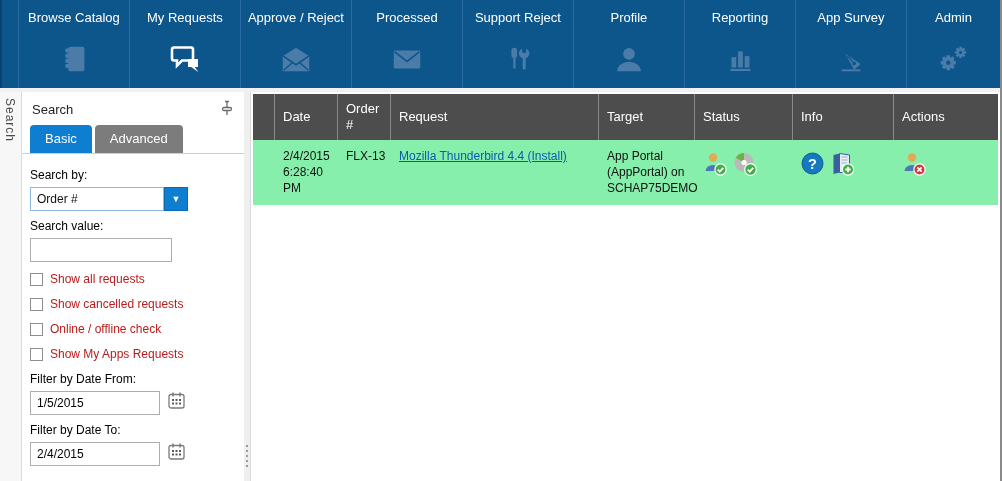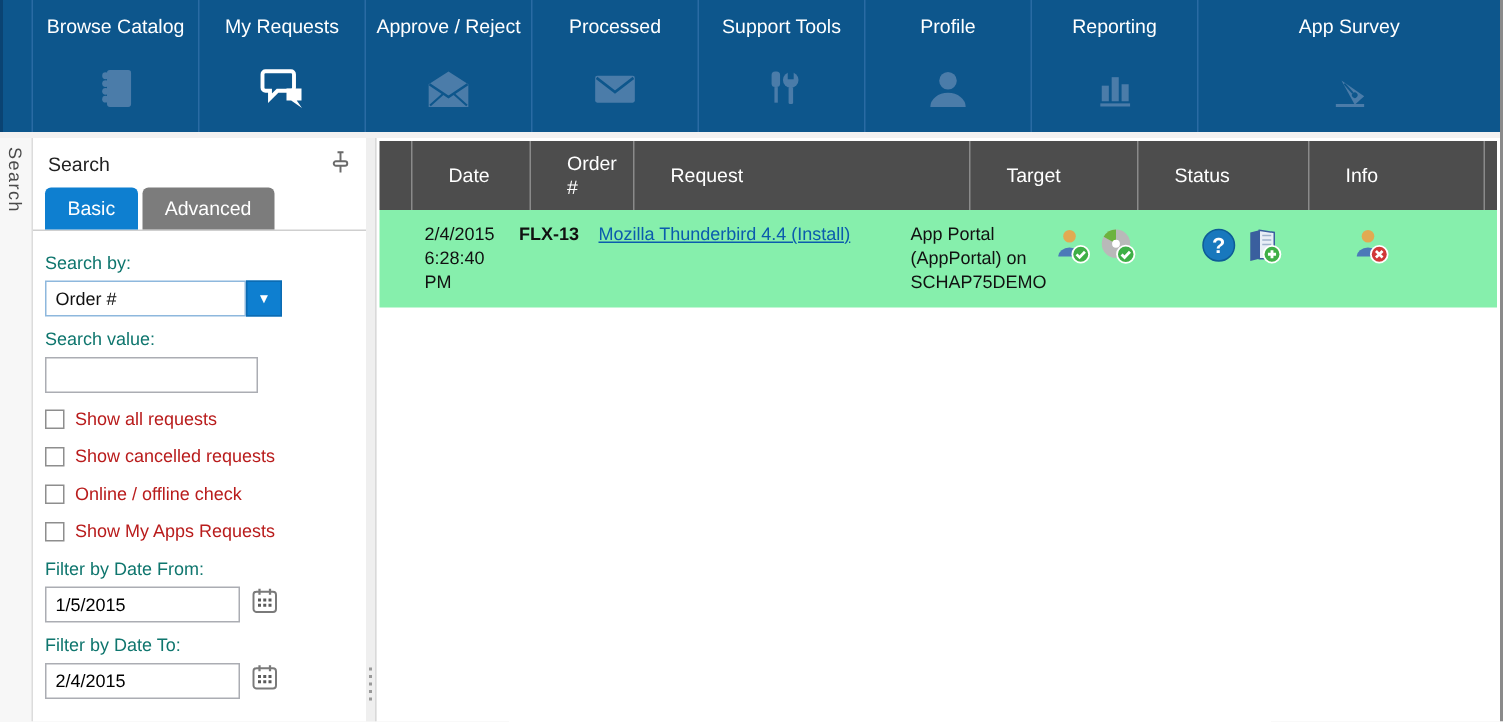--- a/index.html
+++ b/index.html
@@ -27,21 +27,21 @@
 
   
   .sidebar { width:222px; flex:0 0 222px; background:#fff; display:flex; flex-direction:column; position:relative; }
   .sb-header { display:flex; align-items:center; justify-content:space-between; padding:8px 10px 4px 10px; }
   .sb-title { font-size:13px; color:#222; }
   .sb-tabs { display:flex; padding-left:8px; border-bottom:1px solid #cfcfcf; margin-top:2px; }
   .sb-tab { padding:6px 15px 7px 15px; font-size:13px; color:#fff; border-radius:4px 4px 0 0; margin-right:3px; cursor:pointer; }
   .sb-tab.active { background:#0e7fd0; }
   .sb-tab.inactive { background:#7c7c7c; }
   .sb-body { padding:12px 0 0 8px; flex:1; }
-  .fld-label { color:#0f766e; font-size:12px; margin:2px 0 5px 0; }
+  .fld-label { color:#000000; font-size:12px; margin:2px 0 5px 0; }
   .dd { display:flex; width:158px; margin-bottom:8px; }
   .dd-value { flex:1; border:1px solid #8eb8dd; background:#fff; padding:4px 6px; font-size:12px; color:#111; }
   .dd-btn { width:24px; background:#0e7fd0; border:1px solid #0b6bb2; color:#fff; font-size:9px; display:flex; align-items:center; justify-content:center; cursor:pointer; }
   .txt { width:142px; border:1px solid #abadb3; background:#fff; padding:4px 6px; font-size:12px; margin-bottom:10px; font-family:"Liberation Sans",sans-serif; }
   .chk-row { display:flex; align-items:center; margin:0 0 11px 0; }
   .chk { width:13px; height:13px; border:1px solid #8e8e8e; background:#fff; margin-right:7px; flex:0 0 13px; cursor:pointer; }
   .chk-label { color:#b91c1c; font-size:12px; }
   .date-row { display:flex; align-items:flex-start; margin-bottom:8px; }
   .date-input { width:130px; border:1px solid #abadb3; background:#fff; padding:4px 6px; font-size:12px; font-family:"Liberation Sans",sans-serif; }
   .cal-btn { margin-left:7px; cursor:pointer; display:flex; align-items:center; }
@@ -50,26 +50,26 @@
   .splitter { width:7px; flex:0 0 7px; background:#efefef; border-right:1px solid #d9d9d9; position:relative; cursor:col-resize; }
   .grip { position:absolute; bottom:14px; left:2px; display:flex; flex-direction:column; gap:3px; }
   .grip span { width:2px; height:2px; background:#9a9a9a; display:block; }
 
   
   .main { flex:1; background:#fff; display:flex; flex-direction:column; min-width:0; }
   .toolbar { margin:0 2px 0 2px; border:1px solid #d4d0d4; background:#f7f5f7; height:37px; display:flex; align-items:center; padding-left:6px; gap:8px; }
   .refresh-btn { width:30px; height:30px; display:flex; align-items:center; justify-content:center; cursor:pointer; }
   .toolbar-label { color:#7a7a7a; font-size:13px; }
   .grid { margin:2px 2px 0 2px; }
-  .grid-header { display:grid; grid-template-columns:22px 63px 53px 208px 96px 98px 101px 1fr; background:#4d4d4d; height:46px;gap:16px; }
+  .grid-header { display:grid; grid-template-columns:22px 63px 53px 208px 96px 98px 101px 1fr; background:#4d4d4d; height:46px; }
   .gh-cell { color:#fff; font-size:13px; display:flex; align-items:center; padding:4px 4px 4px 8px; border-right:1px solid #8a8a8a; line-height:1.2; cursor:pointer; }
   .gh-cell:last-child { border-right:none; }
   .grid-row { display:grid; grid-template-columns:22px 63px 53px 208px 96px 98px 101px 1fr; background:#86efac; }
   .gr-cell { padding:8px 4px 8px 8px; font-size:12px; color:#111; line-height:1.35; }
-  .order { font-weight:bold; }
+  .order { font-weight:normal; }
   .req-link { color:#0b5cad; text-decoration:underline; cursor:pointer; }
   .icon-cell { display:flex; align-items:flex-start; gap:5px; padding-top:12px; }
   .icon-cell svg { cursor:pointer; }
   .pin { cursor:pointer; }
 </style>
 </head>
 <body>
 
 <div class="window">
 
@@ -116,21 +116,21 @@
       <div class="nav-label">Processed</div>
       <div class="nav-ico">
         <svg width="34" height="30" viewBox="0 0 36 30">
             <rect x="4" y="6" width="28" height="19" rx="1.5" fill="#4b7ca9"></rect>
             <path d="M5 7.5 L18 17.5 L31 7.5" fill="none" stroke="#0d568c" stroke-width="1.8"></path>
           </svg>
       </div>
     </div>
 
     <div class="nav-tab">
-      <div class="nav-label">Support Tools</div>
+      <div class="nav-label">Support Reject</div>
       <div class="nav-ico">
         <svg width="34" height="30" viewBox="0 0 36 30">
             <g fill="#4b7ca9">
               <rect x="11" y="3" width="6" height="11" rx="2.5"></rect>
               <rect x="13" y="14" width="2.4" height="11"></rect>
               <circle cx="24.5" cy="9" r="5.5"></circle>
               <rect x="23" y="14" width="3.2" height="12" rx="1"></rect>
             </g>
             <rect x="22.4" y="2" width="4.2" height="6.5" fill="#0d568c"></rect>
           </svg>
@@ -168,20 +168,37 @@
             <g transform="rotate(-42 18 16)">
               <path d="M13.5 26 L18 7 L22.5 26 Z" fill="#4b7ca9"></path>
               <circle cx="18" cy="21" r="2" fill="#0d568c"></circle>
               <rect x="17.3" y="10" width="1.4" height="9" fill="#0d568c"></rect>
             </g>
             <path d="M8 27 h20" stroke="#4b7ca9" stroke-width="2"></path>
           </svg>
       </div>
     </div>
 
+    <div class="nav-tab">
+      <div class="nav-label">Admin</div>
+      <div class="nav-ico">
+        <svg width="34" height="30" viewBox="0 0 36 30">
+            <g stroke="#4b7ca9" stroke-width="3.6">
+              <path d="M13 11 V27 M5 19 H21 M7.3 13.3 L18.7 24.7 M18.7 13.3 L7.3 24.7"></path>
+            </g>
+            <circle cx="13" cy="19" r="6.3" fill="#4b7ca9"></circle>
+            <circle cx="13" cy="19" r="2.3" fill="#0d568c"></circle>
+            <g stroke="#4b7ca9" stroke-width="2.6">
+              <path d="M26 2 V14 M20 8 H32 M21.8 3.8 L30.2 12.2 M30.2 3.8 L21.8 12.2"></path>
+            </g>
+            <circle cx="26" cy="8" r="4.4" fill="#4b7ca9"></circle>
+            <circle cx="26" cy="8" r="1.7" fill="#0d568c"></circle>
+          </svg>
+      </div>
+    </div>
   </div>
 
   <div class="content">
 
     <div class="strip">
       <div class="strip-label">Search</div>
     </div>
 
     <div class="sidebar">
       <div class="sb-header">

